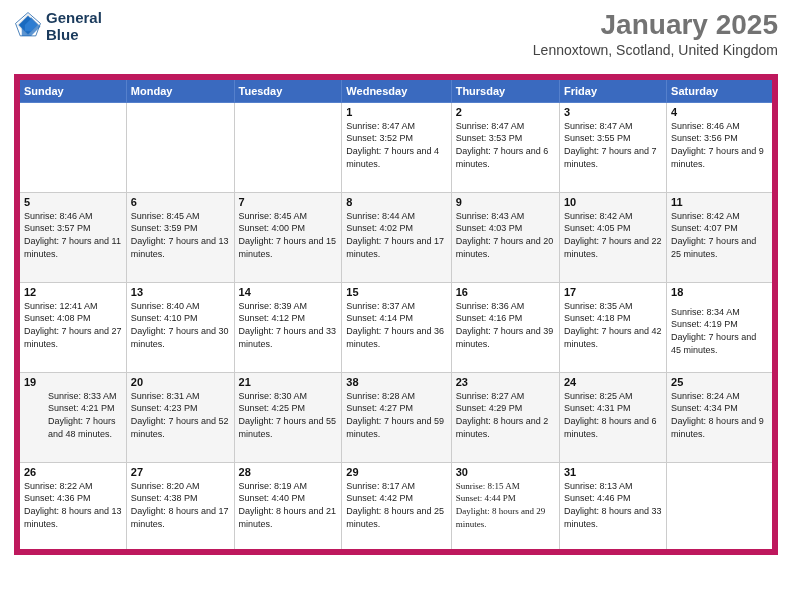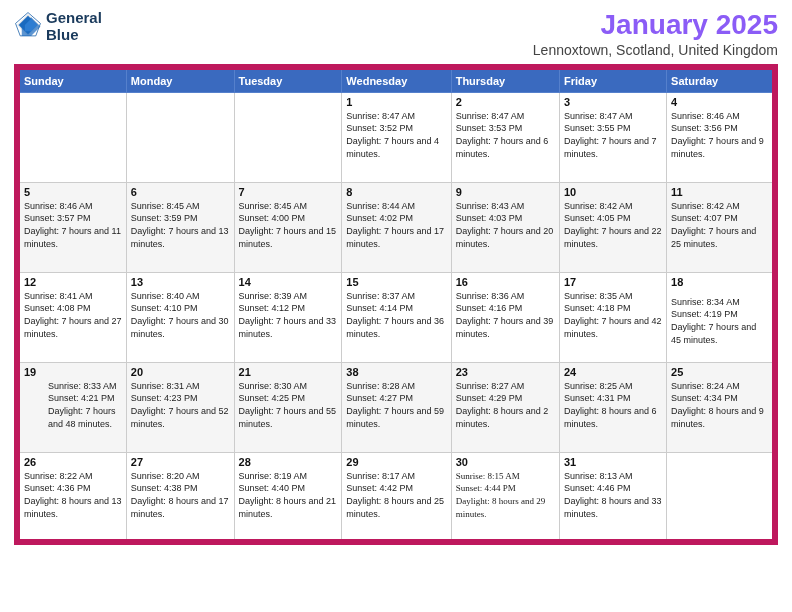--- a/index.html
+++ b/index.html
@@ -13,21 +13,21 @@
     .page {
       width: 792px;
       height: 612px;
       background: #fff;
       padding: 10px 14px 8px 14px;
     }
     .header {
       display: flex;
       justify-content: space-between;
       align-items: flex-start;
-      margin-bottom: 6px;
+      margin-bottom: 16px;
     }
     .logo {
       display: flex;
       align-items: center;
       gap: 2px;
     }
     .logo-text {
       font-size: 15px;
       font-weight: bold;
       color: #1a3a5c;
@@ -37,21 +37,21 @@
       width: 28px;
       height: 28px;
       margin-top: -4px;
     }
     .title-block {
       text-align: right;
     }
     .month-title {
       font-size: 28px;
       font-weight: bold;
-      color: #8b5cf6;
+      color: #737373;
       line-height: 1.1;
     }
     .location {
       font-size: 14px;
       color: #444;
       margin-top: 1px;
     }
     .calendar {
       width: 100%;
       border-collapse: collapse;
@@ -202,21 +202,21 @@
           <td>
             <div class="day-num">11</div>
             <div class="day-info" style="white-space: pre-line;">Sunrise: 8:42 AM
 Sunset: 4:07 PM
 Daylight: 7 hours and 25 minutes.</div>
           </td>
         </tr>
         <tr>
           <td>
             <div class="day-num">12</div>
-            <div class="day-info" style="white-space: pre-line;">Sunrise: 8:41 AM
+            <div class="day-info" style="white-space: pre-line;">Sunrise: 12:41 AM
 Sunset: 4:08 PM
 Daylight: 7 hours and 27 minutes.</div>
           </td>
           <td>
             <div class="day-num">13</div>
             <div class="day-info" style="white-space: pre-line;">Sunrise: 8:40 AM
 Sunset: 4:10 PM
 Daylight: 7 hours and 30 minutes.</div>
           </td>
           <td>

